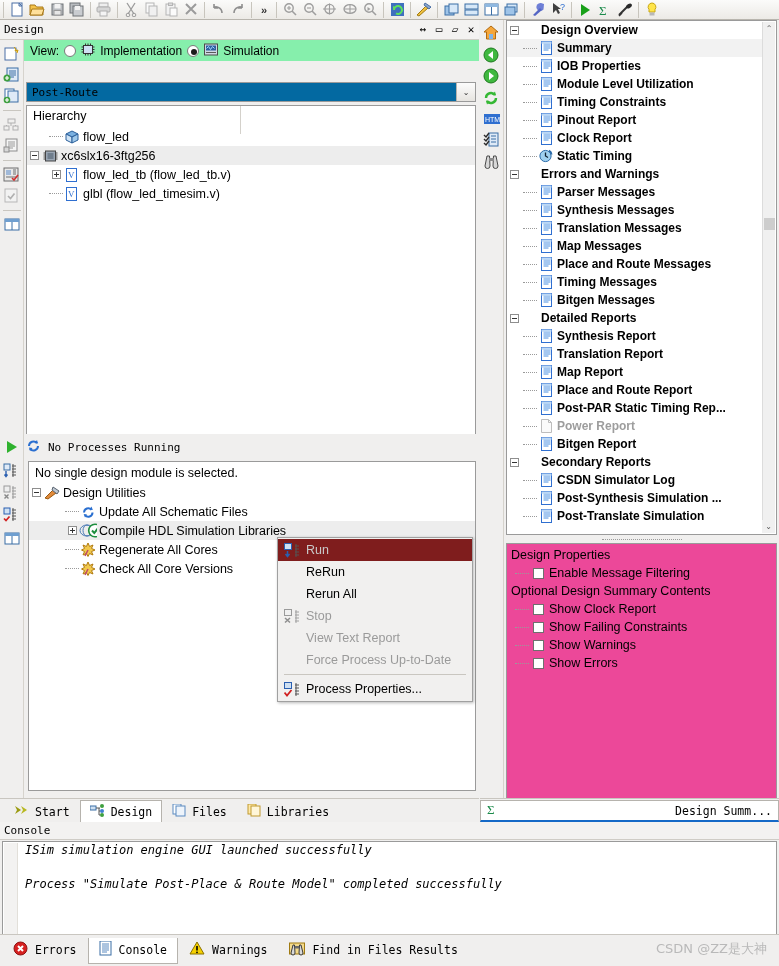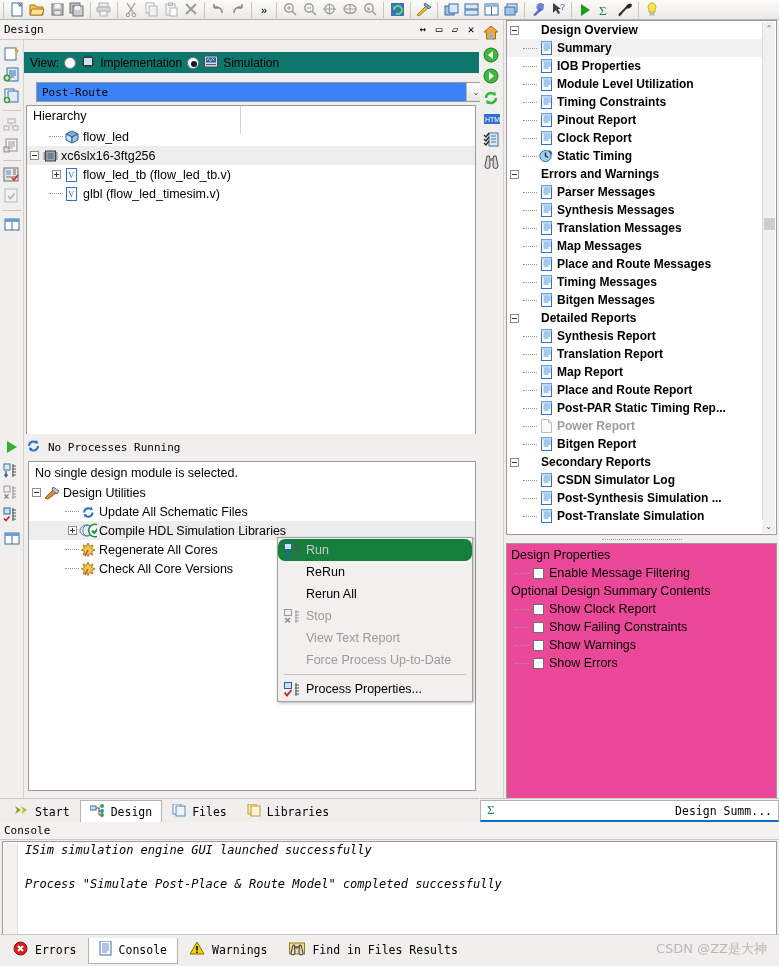--- a/index.html
+++ b/index.html
@@ -36,45 +36,45 @@
   }
   .dp-title {
     height:20px; background:#f3f2f1; border-bottom:1px solid #cfccc6;
     display:flex; align-items:center; padding-left:4px;
     font-family:"DejaVu Sans Mono", monospace; font-size:11px;
   }
   .dp-title .spacer { flex:1; }
   .dp-title .wbtn { width:16px; text-align:center; font-size:11px; cursor:default; }
 
   .view-row {
-    position:absolute; left:24px; top:32px; width:455px; height:21px;
+    position:absolute; left:24px; top:20px; width:455px; height:21px;
     display:flex; align-items:center; gap:5px; padding-left:6px;
-    background:#0f766e; font-size:12px;
+    background:#86efac; font-size:12px;
   }
   .radio {
     width:12px; height:12px; border:1px solid #7a7a7a; border-radius:50%;
     background:#fff; display:inline-block; position:relative; flex:none;
   }
   .radio.on::after {
     content:''; position:absolute; left:3px; top:3px; width:6px; height:6px;
     border-radius:50%; background:#1c1c1c;
   }
 
   
   .vstrip {
     position:absolute; left:0; top:20px; width:24px; height:758px;
     background:#f0efee; border-right:1px solid #d6d3cd;
     display:flex; flex-direction:column; align-items:center; padding-top:4px; gap:1px;
   }
   .vstrip .vsep { width:18px; height:1px; background:#c9c6c0; margin:3px 0; }
   .vicon { width:20px; height:20px; display:flex; align-items:center; justify-content:center; }
 
   .combo {
-    position:absolute; left:36px; top:62px; width:450px; height:20px;
-    background:#3b82f6; border:1px solid #9a9a9a; display:flex; align-items:center;
+    position:absolute; left:26px; top:62px; width:450px; height:20px;
+    background:#0369a1; border:1px solid #9a9a9a; display:flex; align-items:center;
   }
   .combo .val { flex:1; padding-left:5px; font-family:"DejaVu Sans Mono", monospace; font-size:11px; }
   .combo .arrow {
     width:19px; height:18px; background:linear-gradient(#fcfcfc,#e6e4e0);
     border-left:1px solid #b6b3ad; display:flex; align-items:center; justify-content:center;
     font-size:8px; color:#333;
   }
 
   .hier-box {
     position:absolute; left:26px; top:85px; width:450px; height:345px;
@@ -120,21 +120,21 @@
   
   .ctx {
     position:absolute; left:277px; top:537px; width:196px;
     background:#f1f0ef; border:1px solid #a0a0a0;
     box-shadow:1px 1px 3px rgba(0,0,0,.28); padding:1px 0; z-index:50;
   }
   .ctx-item {
     height:22px; display:flex; align-items:center; font-size:12.5px; padding-left:2px;
   }
   .ctx-item .ci { width:26px; display:flex; align-items:center; justify-content:center; flex:none; }
-  .ctx-item.hl { background:#15803d; color:#d8d8d8;border-radius:7px; }
+  .ctx-item.hl { background:#7f1d1d; color:#d8d8d8; }
   .ctx-item.dis { color:#9a9a9a; }
   .ctx-sep { height:1px; background:#c9c6c0; margin:3px 6px; }
 
   
   .right-panel {
     position:absolute; left:480px; top:20px; width:299px; height:778px; background:#f0efee;
   }
   .rstrip {
     position:absolute; left:0; top:0; width:24px; height:778px;
     border-right:1px solid #d6d3cd; display:flex; flex-direction:column;

